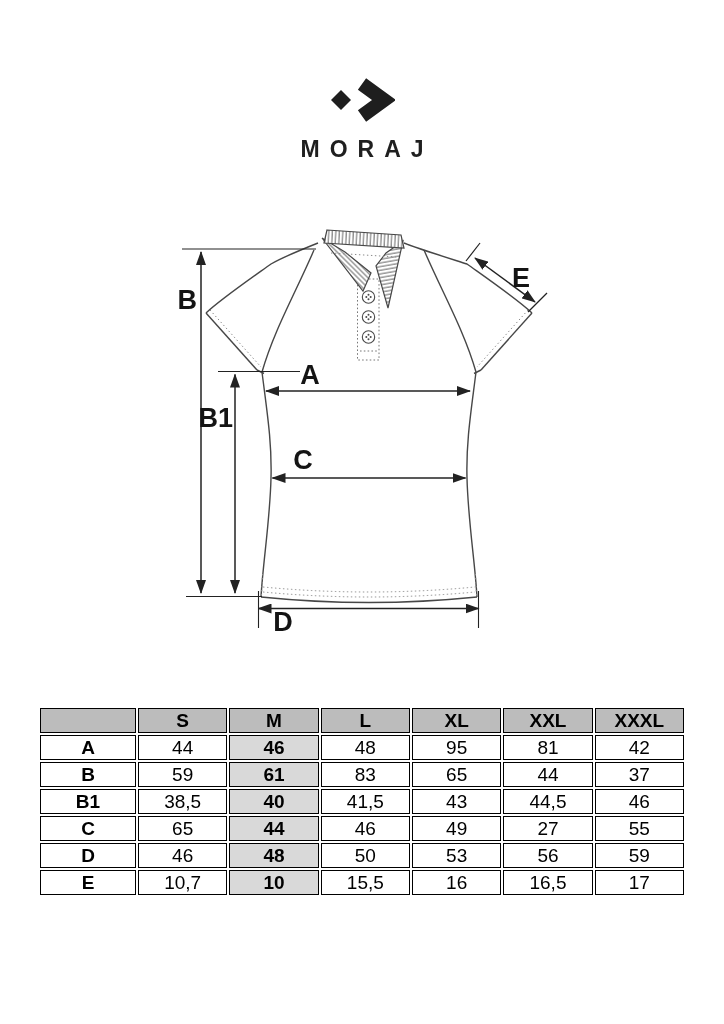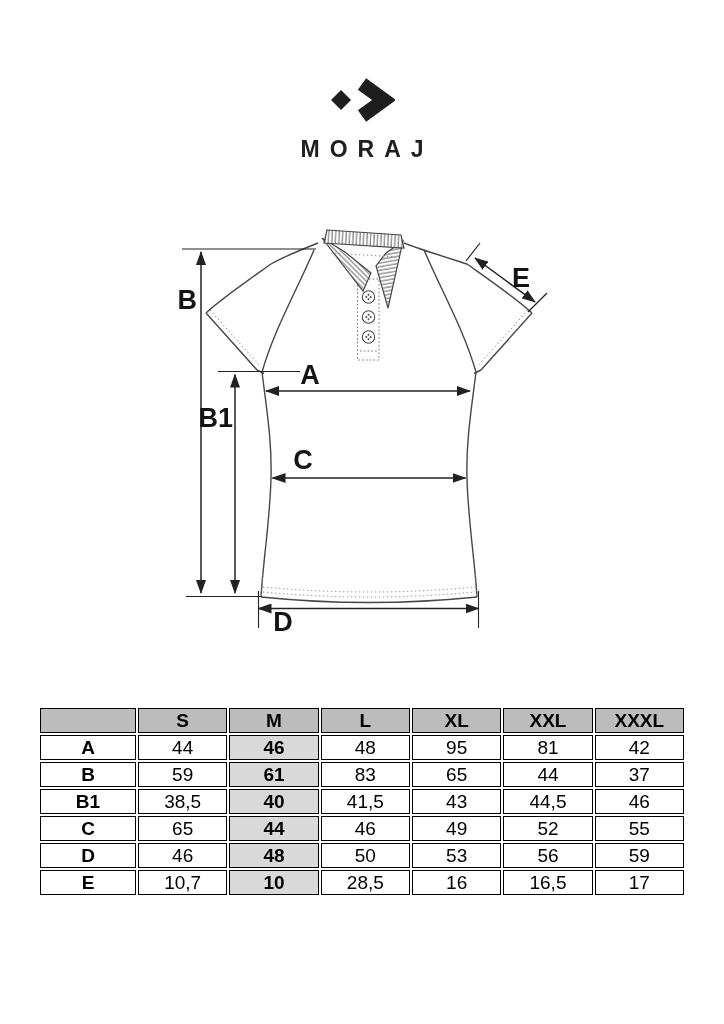--- a/index.html
+++ b/index.html
@@ -189,37 +189,37 @@
       <td>43</td>
       <td>44,5</td>
       <td>46</td>
     </tr>
     <tr>
       <th class="lab">C</th>
       <td>65</td>
       <td class="hl">44</td>
       <td>46</td>
       <td>49</td>
-      <td>52</td>
+      <td>27</td>
       <td>55</td>
     </tr>
     <tr>
       <th class="lab">D</th>
       <td>46</td>
       <td class="hl">48</td>
       <td>50</td>
       <td>53</td>
       <td>56</td>
       <td>59</td>
     </tr>
     <tr>
       <th class="lab">E</th>
       <td>10,7</td>
       <td class="hl">10</td>
-      <td>28,5</td>
+      <td>15,5</td>
       <td>16</td>
       <td>16,5</td>
       <td>17</td>
     </tr>
   </tbody>
     </table>
 
 </div>
 
 </body></html>

